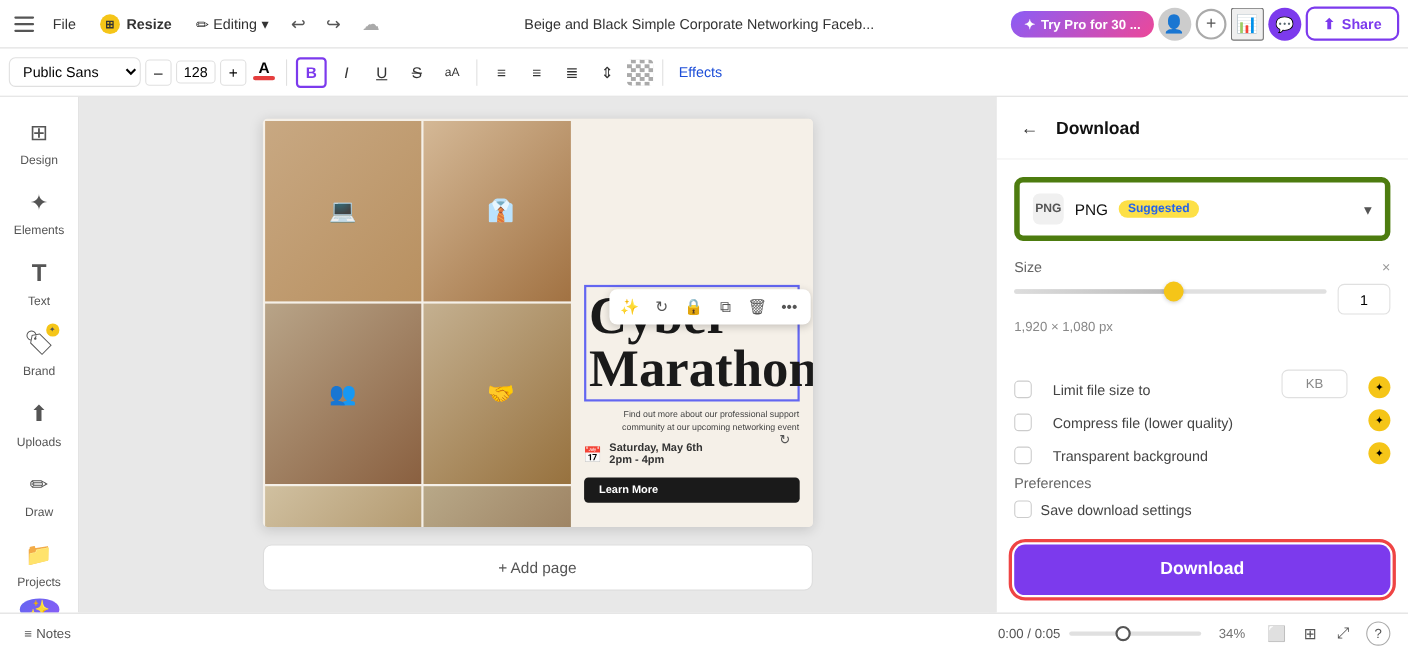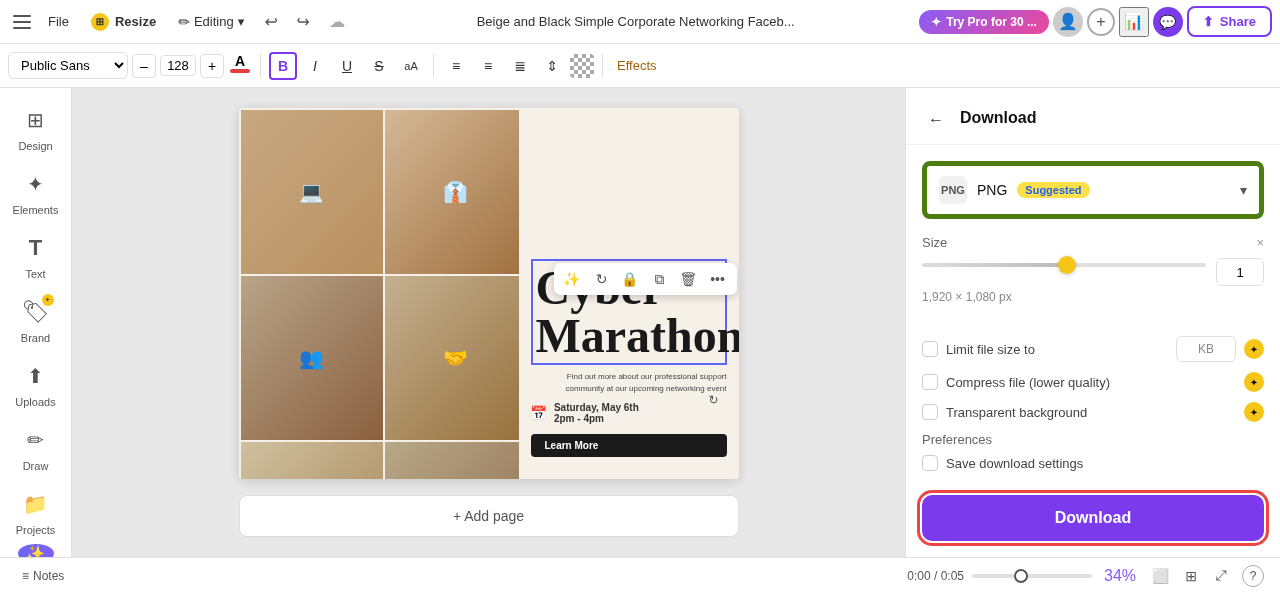--- a/index.html
+++ b/index.html
@@ -42,21 +42,21 @@
     .size-controls { display: flex; align-items: center; gap: 4px; }
     .size-btn { width: 24px; height: 24px; border: 1px solid #e0e0e0; border-radius: 4px; display: flex; align-items: center; justify-content: center; cursor: pointer; font-size: 14px; background: #fff; }
     .size-display { min-width: 36px; text-align: center; font-size: 13px; padding: 2px 4px; border: 1px solid #e0e0e0; border-radius: 4px; }
     .color-btn { width: 24px; height: 24px; display: flex; flex-direction: column; align-items: center; cursor: pointer; gap: 1px; }
     .color-a { font-size: 14px; font-weight: 700; line-height: 1; }
     .color-bar { width: 20px; height: 4px; background: #e53e3e; border-radius: 2px; }
     .format-divider { width: 1px; height: 24px; background: #e0e0e0; margin: 0 4px; }
     .fmt-btn { width: 28px; height: 28px; display: flex; align-items: center; justify-content: center; border-radius: 4px; cursor: pointer; font-size: 14px; border: none; background: transparent; color: #333; }
     .fmt-btn.bold { font-weight: 900; color: #7c3aed; border: 2px solid #7c3aed; }
     .checkerboard { width: 24px; height: 24px; background: repeating-conic-gradient(#aaa 0% 25%, #fff 0% 50%) 0 0 / 8px 8px; border-radius: 4px; cursor: pointer; }
-    .effects-label { font-size: 13px; color: #a16207; cursor: pointer; padding: 4px 6px; border-radius: 4px; }
+    .effects-label { font-size: 13px; color: #1d4ed8; cursor: pointer; padding: 4px 6px; border-radius: 4px; }
 
     
     .main-area { flex: 1; display: flex; overflow: hidden; }
 
     
     .left-sidebar {
       width: 72px; background: #fff; border-right: 1px solid #e0e0e0;
       display: flex; flex-direction: column; align-items: center; padding: 8px 0;
       flex-shrink: 0;
     }
@@ -121,42 +121,42 @@
     .size-section { margin-bottom: 32px; }
     .size-header { display: flex; align-items: center; justify-content: space-between; margin-bottom: 8px; }
     .size-label { font-size: 13px; color: #666; }
     .size-x { font-size: 13px; color: #999; cursor: pointer; }
     .slider-track { width: 100%; height: 4px; background: #e0e0e0; border-radius: 2px; }
     .slider-fill { width: 50%; height: 4px; background: linear-gradient(to right, #ddd, #bbb); border-radius: 2px; position: absolute; top: 0; }
     .slider-thumb { width: 18px; height: 18px; background: #f5c518; border-radius: 50%; position: absolute; top: -7px; left: 48%; box-shadow: 0 1px 4px rgba(0,0,0,0.2); cursor: pointer; }
     .size-value-box { width: 48px; height: 28px; border: 1px solid #e0e0e0; border-radius: 6px; display: flex; align-items: center; justify-content: center; font-size: 13px; }
     .size-dimensions { font-size: 12px; color: #888; margin-top: 4px; }
 
-    .limit-row { display: flex; align-items: center; gap: 8px; margin-bottom: 10px; }
+    .limit-row { display: flex; align-items: flex-end; gap: 19px; margin-bottom: 10px; }
     .checkbox-round { width: 16px; height: 16px; border: 1.5px solid #ccc; border-radius: 4px; display: flex; align-items: center; justify-content: center; cursor: pointer; flex-shrink: 0; }
     .limit-text { font-size: 13px; color: #444; flex: 1; }
     .kb-input { width: 60px; height: 26px; border: 1px solid #e0e0e0; border-radius: 6px; display: flex; align-items: center; justify-content: center; font-size: 12px; color: #888; cursor: pointer; }
     .pro-lock { width: 20px; height: 20px; background: #f5c518; border-radius: 50%; display: flex; align-items: center; justify-content: center; font-size: 10px; }
 
     .pref-section { margin-top: 8px; margin-bottom: 16px; }
     .pref-title { font-size: 13px; color: #666; margin-bottom: 8px; }
     .pref-row { display: flex; align-items: center; gap: 8px; margin-bottom: 6px; }
     .checkbox-square { width: 16px; height: 16px; border: 1.5px solid #ccc; border-radius: 4px; cursor: pointer; }
     .pref-text { font-size: 13px; color: #444; }
 
     .download-btn { width: 100%; padding: 14px; background: #7c3aed; border: none; border-radius: 10px; color: #fff; font-size: 16px; font-weight: 700; cursor: pointer; outline: 3px solid #ef4444; outline-offset: 2px; margin-top: 8px; }
 
     
     .bottom-bar { height: 36px; background: #fff; border-top: 1px solid #e0e0e0; display: flex; align-items: center; padding: 0 16px; gap: 8px; flex-shrink: 0; }
     .notes-btn { display: flex; align-items: center; gap: 4px; font-size: 12px; color: #555; cursor: pointer; padding: 3px 6px; border-radius: 4px; }
     .bottom-spacer { flex: 1; }
     .time-display { font-size: 12px; color: #555; }
     .progress-track { width: 120px; height: 4px; background: #e0e0e0; border-radius: 2px; position: relative; }
     .progress-thumb { width: 14px; height: 14px; background: #fff; border: 2px solid #555; border-radius: 50%; position: absolute; top: -5px; left: 35%; cursor: pointer; }
-    .zoom-display { font-size: 16px; color: #8b5cf6; min-width: 40px; text-align: center; }
+    .zoom-display { font-size: 12px; color: #737373; min-width: 40px; text-align: center; }
     .view-btns { display: flex; gap: 4px; }
     .view-btn { width: 26px; height: 26px; display: flex; align-items: center; justify-content: center; cursor: pointer; font-size: 14px; color: #555; border-radius: 4px; }
     .help-btn { width: 22px; height: 22px; border-radius: 50%; border: 1.5px solid #aaa; display: flex; align-items: center; justify-content: center; font-size: 12px; color: #555; cursor: pointer; }
 
     
     .photo-cell-1 { background: linear-gradient(135deg, #e8d5c0 0%, #c4a882 40%, #8b6040 100%); position: relative; overflow: hidden; }
     .photo-cell-1::before { content: '💻'; font-size: 20px; position: absolute; top: 50%; left: 50%; transform: translate(-50%, -50%); }
     .photo-cell-2 { background: linear-gradient(135deg, #d4c4a0 0%, #b89060 100%); position: relative; }
     .photo-cell-2::before { content: '👔'; font-size: 20px; position: absolute; top: 50%; left: 50%; transform: translate(-50%, -50%); }
     .photo-cell-3 { background: linear-gradient(135deg, #c0b090 0%, #a08060 100%); position: relative; }

